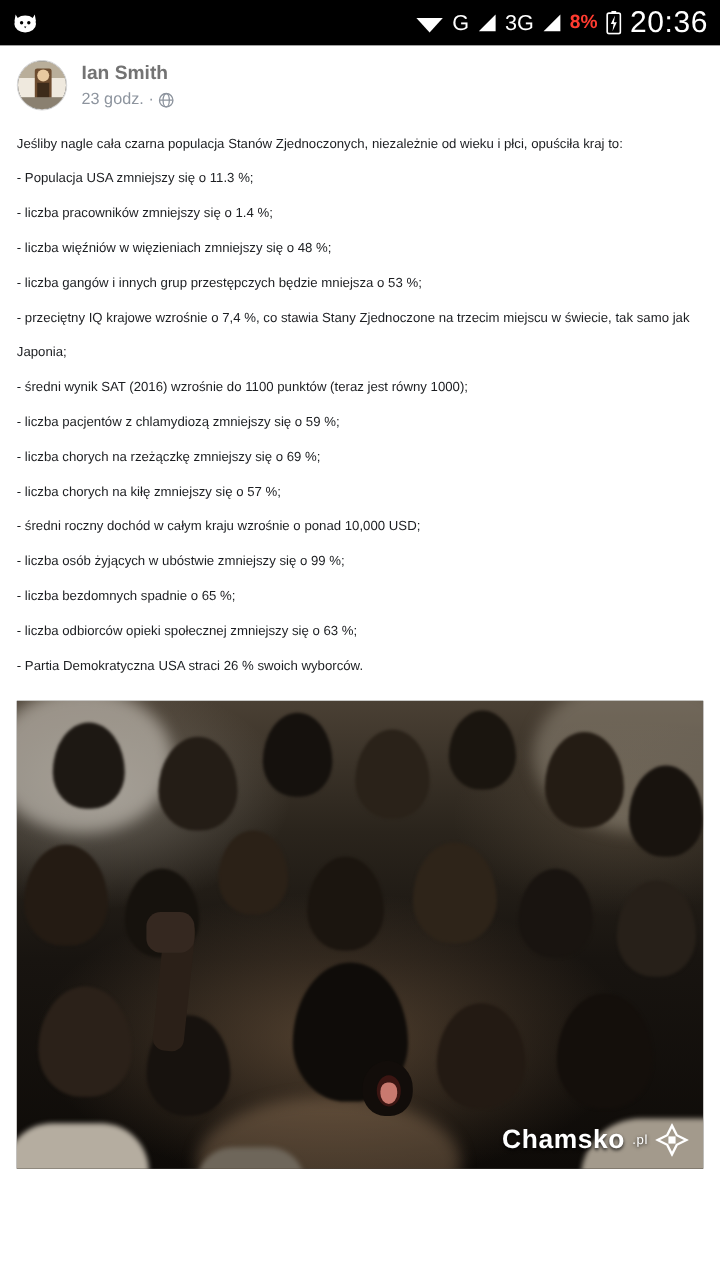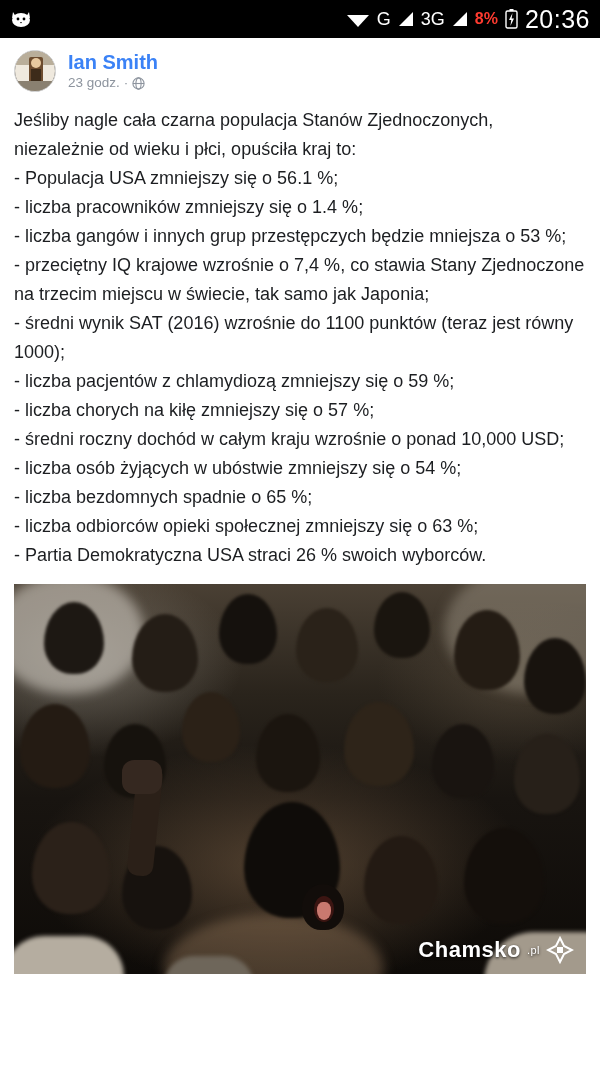--- a/index.html
+++ b/index.html
@@ -67,40 +67,40 @@
   }
   .avatar svg { display: block; }
   .post-meta {
     margin-left: 12px;
     display: flex;
     flex-direction: column;
     justify-content: center;
     padding-top: 2px;
   }
   .author-name {
-    font-size: 20px;
+    font-size: 16px;
     font-weight: bold;
-    color: #3b82f6;
+    color: #737373;
     line-height: 20px;
   }
   .post-sub {
     font-size: 13.5px;
     color: #8d949e;
     line-height: 18px;
     display: flex;
     align-items: center;
     gap: 4px;
     margin-top: 2px;
   }
   .globe-icon { display: inline-flex; }
 
   
   .post-body {
     padding: 6px 14px 10px 14px;
-    font-size: 18px;
+    font-size: 11px;
     line-height: 29px;
     color: #1c1e21;
   }
   .post-body p { margin: 0 0 0 0; }
 
   
   .post-image-wrap {
     position: relative;
     width: 572px;
     height: 390px;
@@ -206,29 +206,31 @@
           <ellipse cx="6.5" cy="6.5" rx="2.6" ry="5.6" fill="none" stroke="#8d949e" stroke-width="1.1"></ellipse>
           <line x1="1" y1="6.5" x2="12" y2="6.5" stroke="#8d949e" stroke-width="1.1"></line>
         </svg>
       </span>
     </div>
   </div>
 </div>
 
 <div class="post-body">
   <p>Jeśliby nagle cała czarna populacja Stanów Zjednoczonych, niezależnie od wieku i płci, opuściła kraj to:</p>
-  <p>- Populacja USA zmniejszy się o 56.1 %;</p>
+  <p>- Populacja USA zmniejszy się o 11.3 %;</p>
   <p>- liczba pracowników zmniejszy się o 1.4 %;</p>
+  <p>- liczba więźniów w więzieniach zmniejszy się o 48 %;</p>
   <p>- liczba gangów i innych grup przestępczych będzie mniejsza o 53 %;</p>
   <p>- przeciętny IQ krajowe wzrośnie o 7,4 %, co stawia Stany Zjednoczone na trzecim miejscu w świecie, tak samo jak Japonia;</p>
   <p>- średni wynik SAT (2016) wzrośnie do 1100 punktów (teraz jest równy 1000);</p>
   <p>- liczba pacjentów z chlamydiozą zmniejszy się o 59 %;</p>
+  <p>- liczba chorych na rzeżączkę zmniejszy się o 69 %;</p>
   <p>- liczba chorych na kiłę zmniejszy się o 57 %;</p>
   <p>- średni roczny dochód w całym kraju wzrośnie o ponad 10,000 USD;</p>
-  <p>- liczba osób żyjących w ubóstwie zmniejszy się o 54 %;</p>
+  <p>- liczba osób żyjących w ubóstwie zmniejszy się o 99 %;</p>
   <p>- liczba bezdomnych spadnie o 65 %;</p>
   <p>- liczba odbiorców opieki społecznej zmniejszy się o 63 %;</p>
   <p>- Partia Demokratyczna USA straci 26 % swoich wyborców.</p>
 </div>
 
 <div class="post-image-wrap">
   <div class="photo">
 
     <div class="bright" style="left:-20px; top:-10px; width:150px; height:120px; background:rgba(215,210,200,0.55);"></div>
     <div class="bright" style="left:430px; top:-20px; width:180px; height:130px; background:rgba(160,150,135,0.45);"></div>

